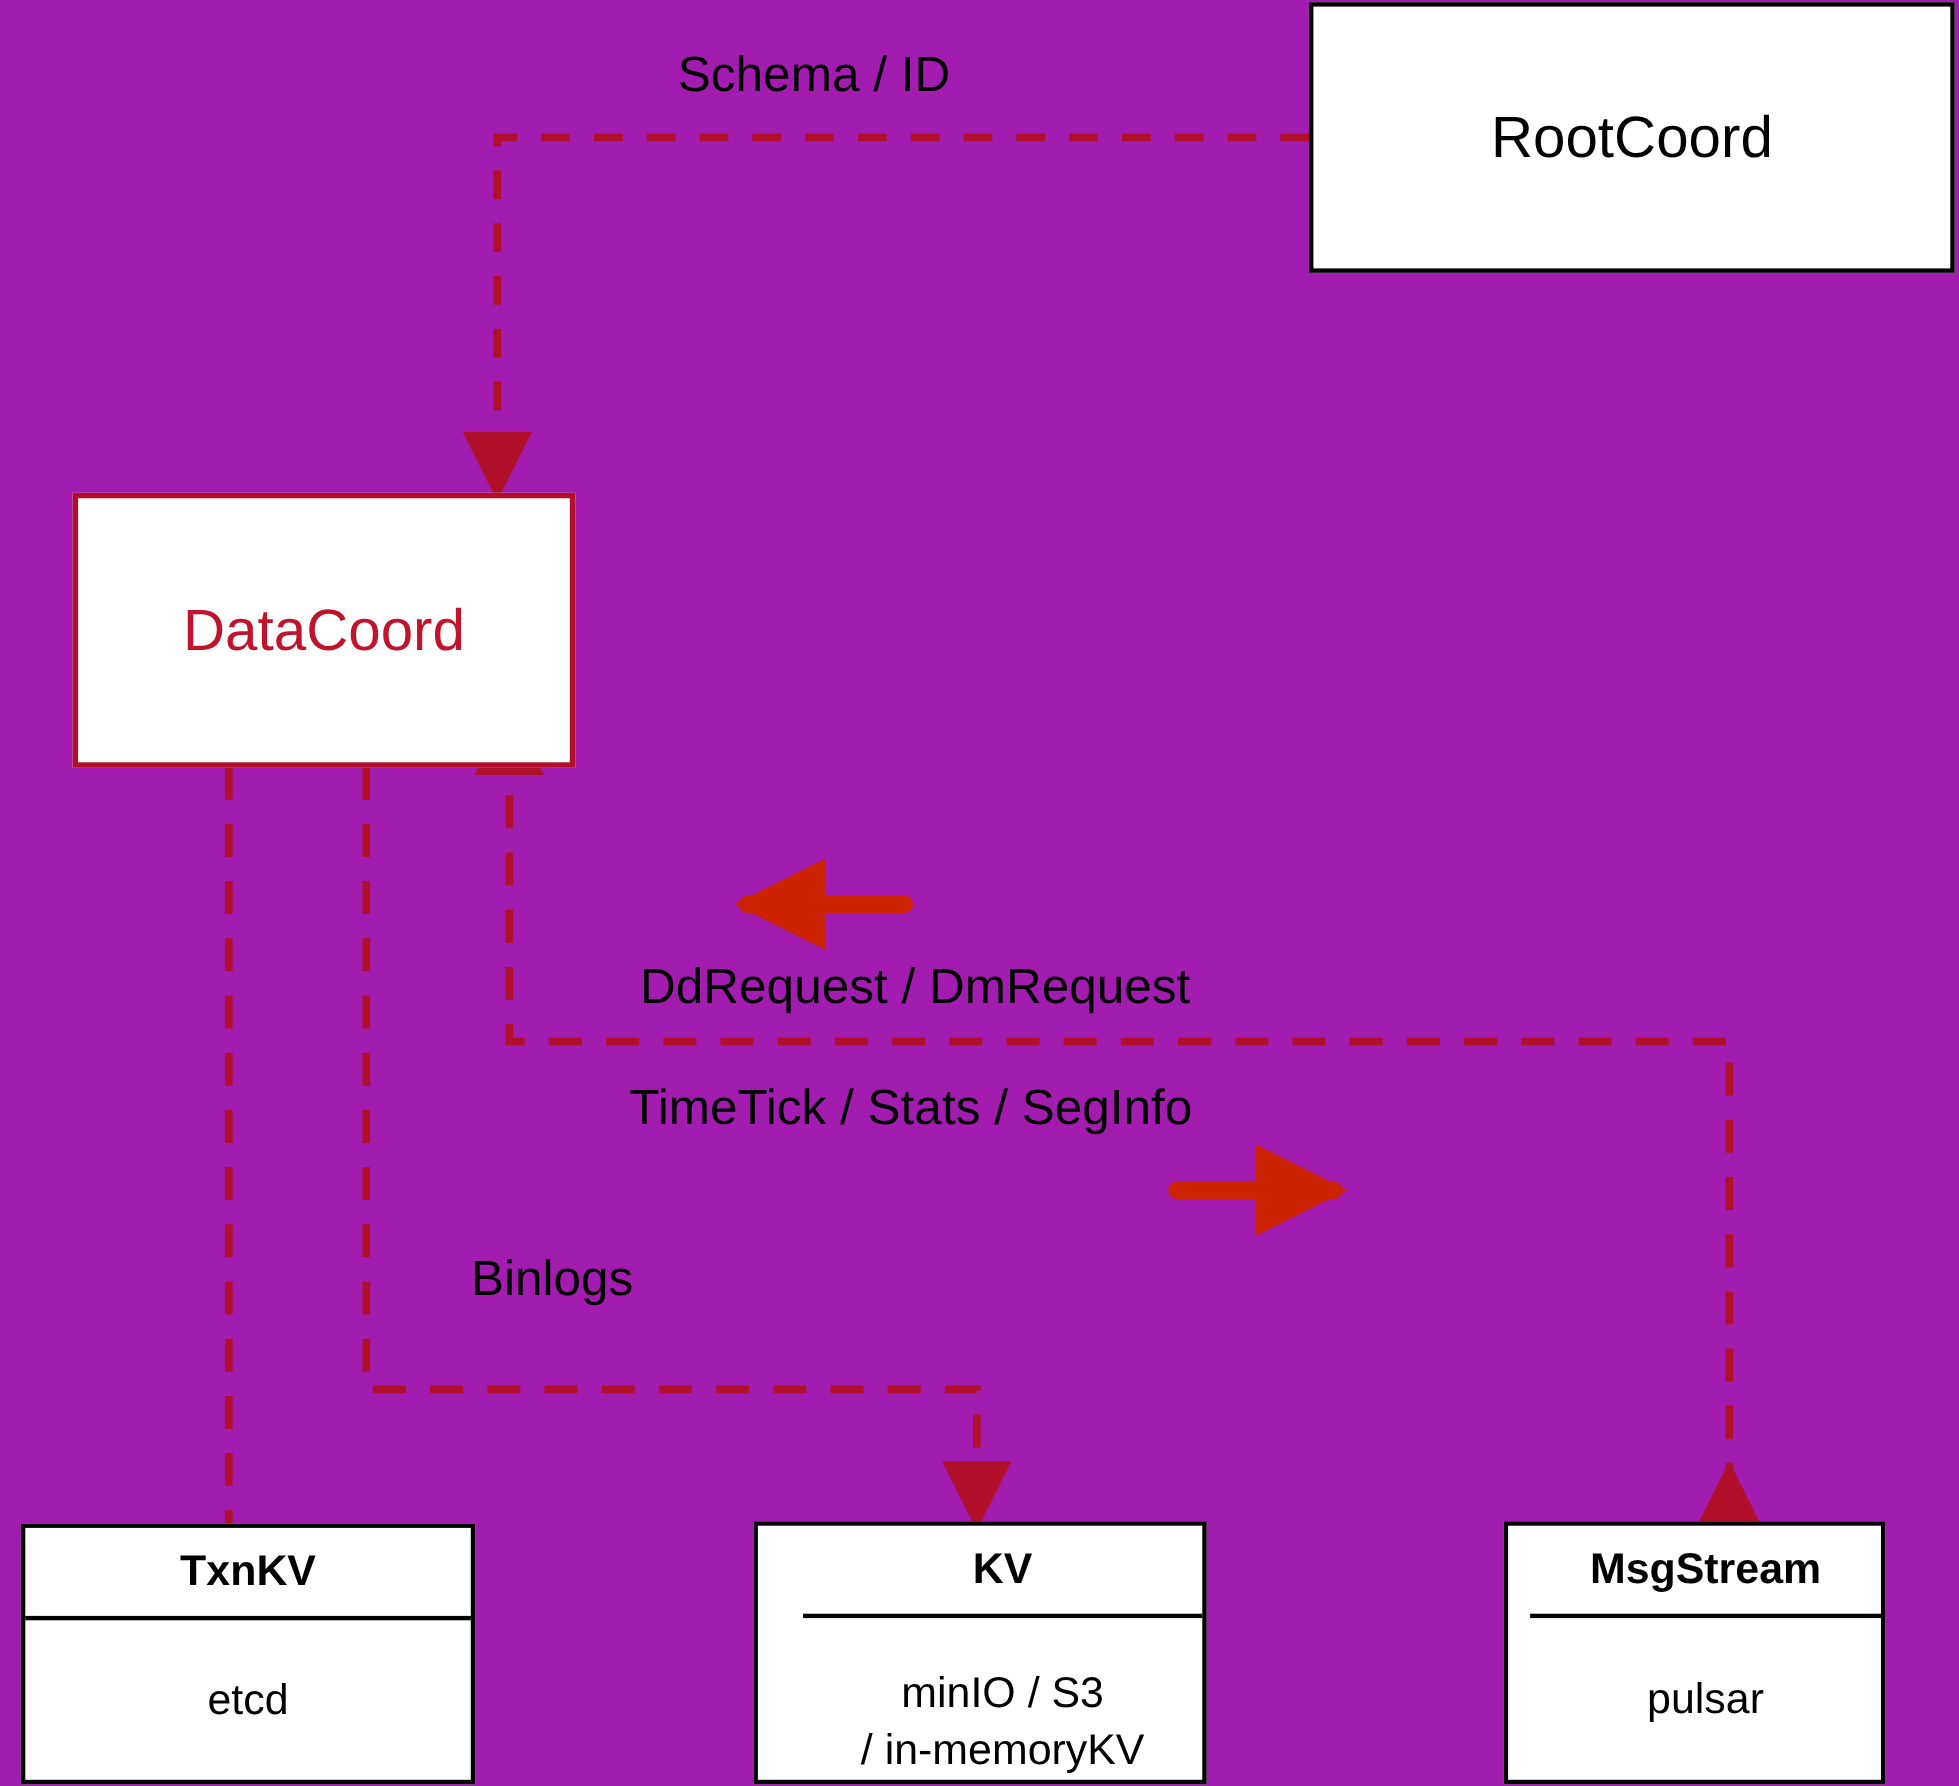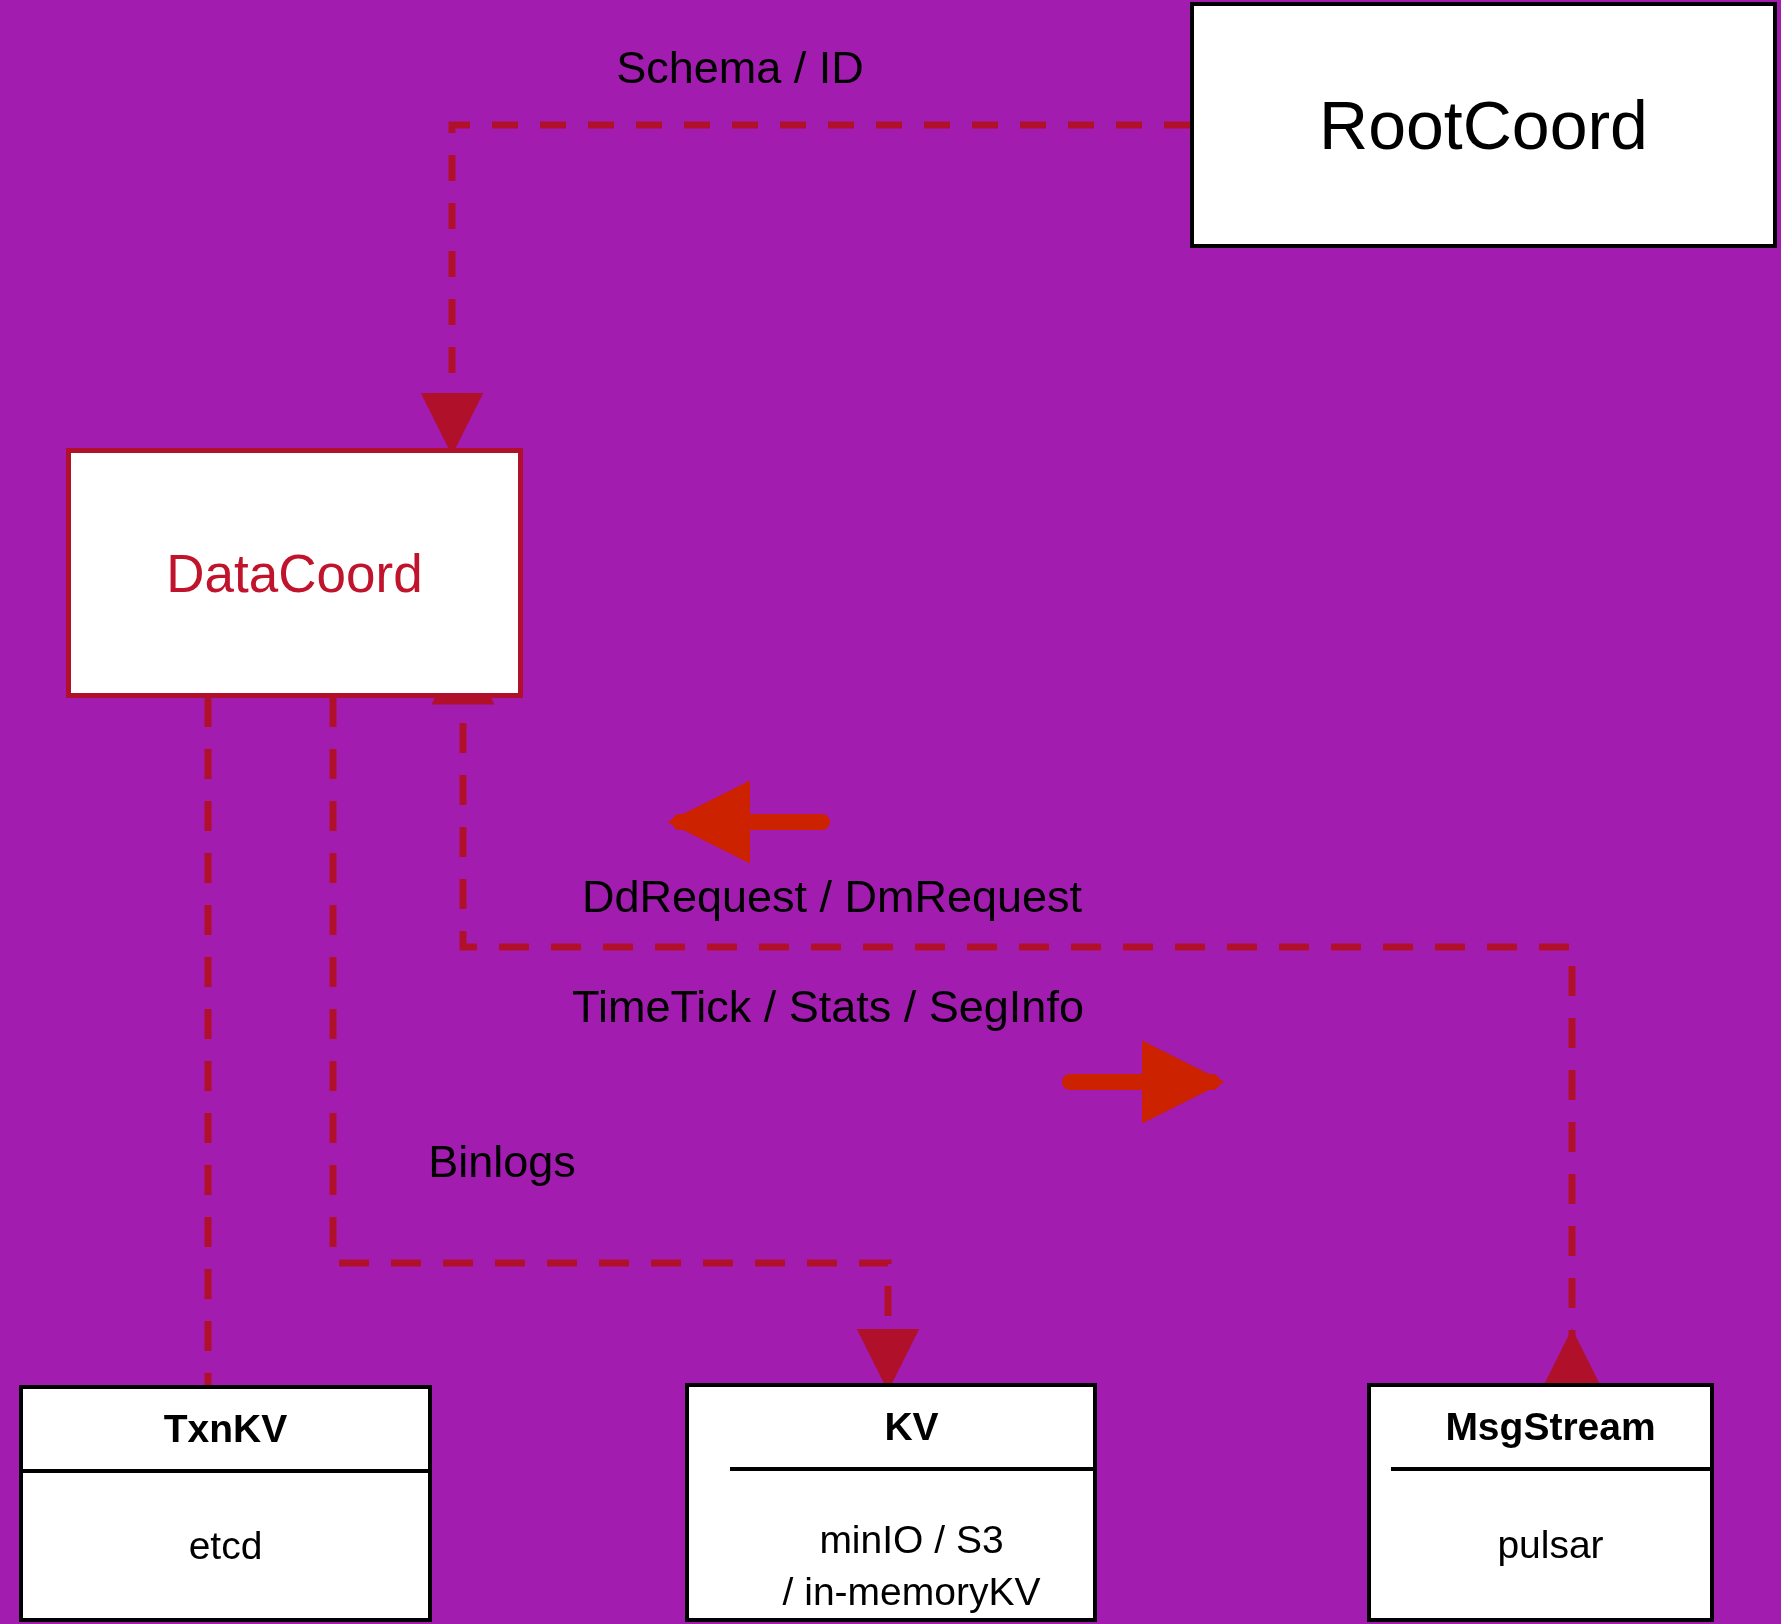--- a/index.html
+++ b/index.html
@@ -54,21 +54,21 @@
     width: 100%;
     box-sizing: border-box;
   }
 
   
   #node-rootcoord {
     left: 1190px; top: 2px; width: 587px; height: 246px;
   }
   #node-rootcoord .node-title {
     height: 100%;
-    font-size: 68px;
+    font-size: 53px;
     color: #000000;
     font-weight: normal;
   }
 
   
   #node-datacoord {
     left: 66px; top: 448px; width: 457px; height: 250px;
   }
   #node-datacoord .node-title {
     height: 100%;

